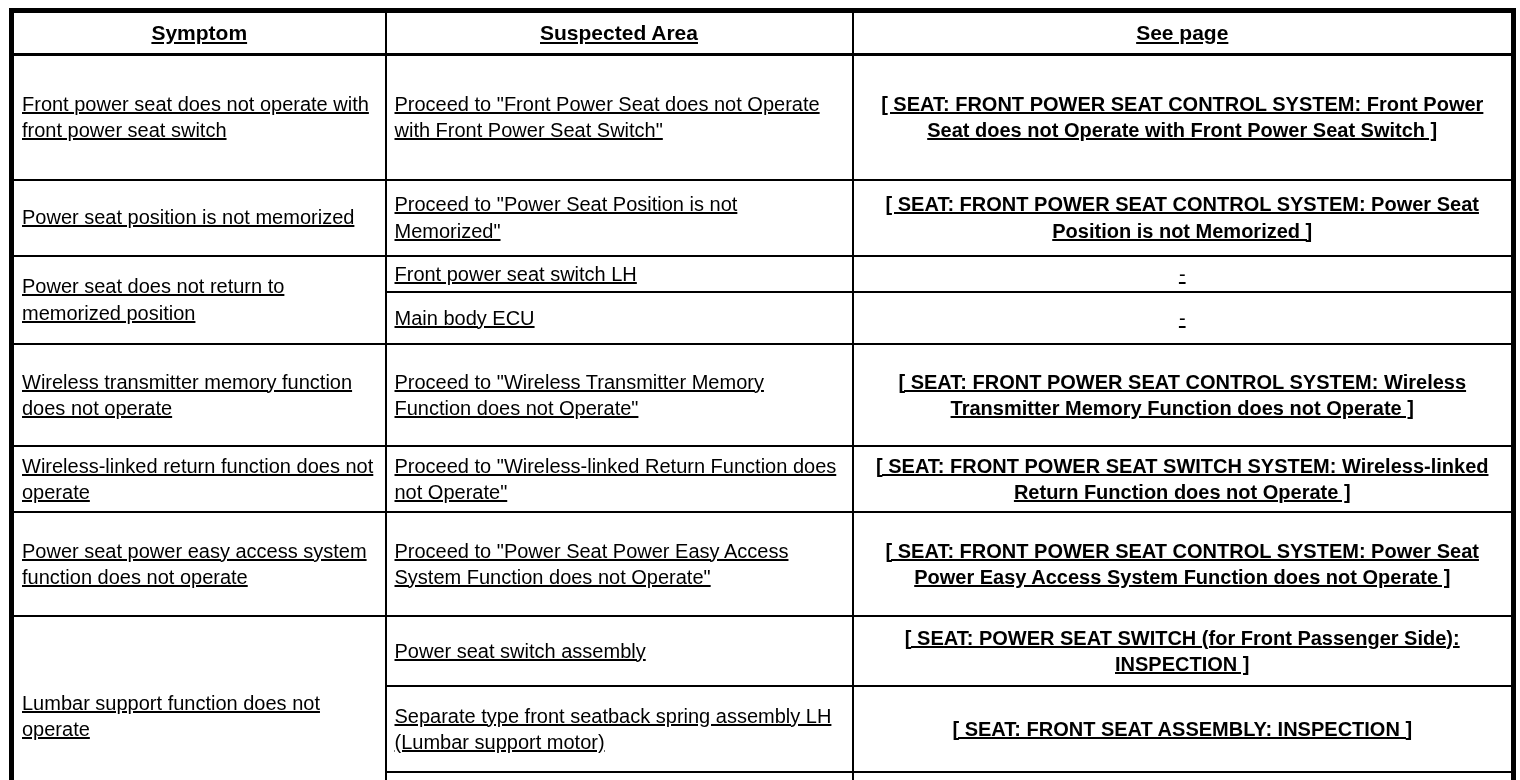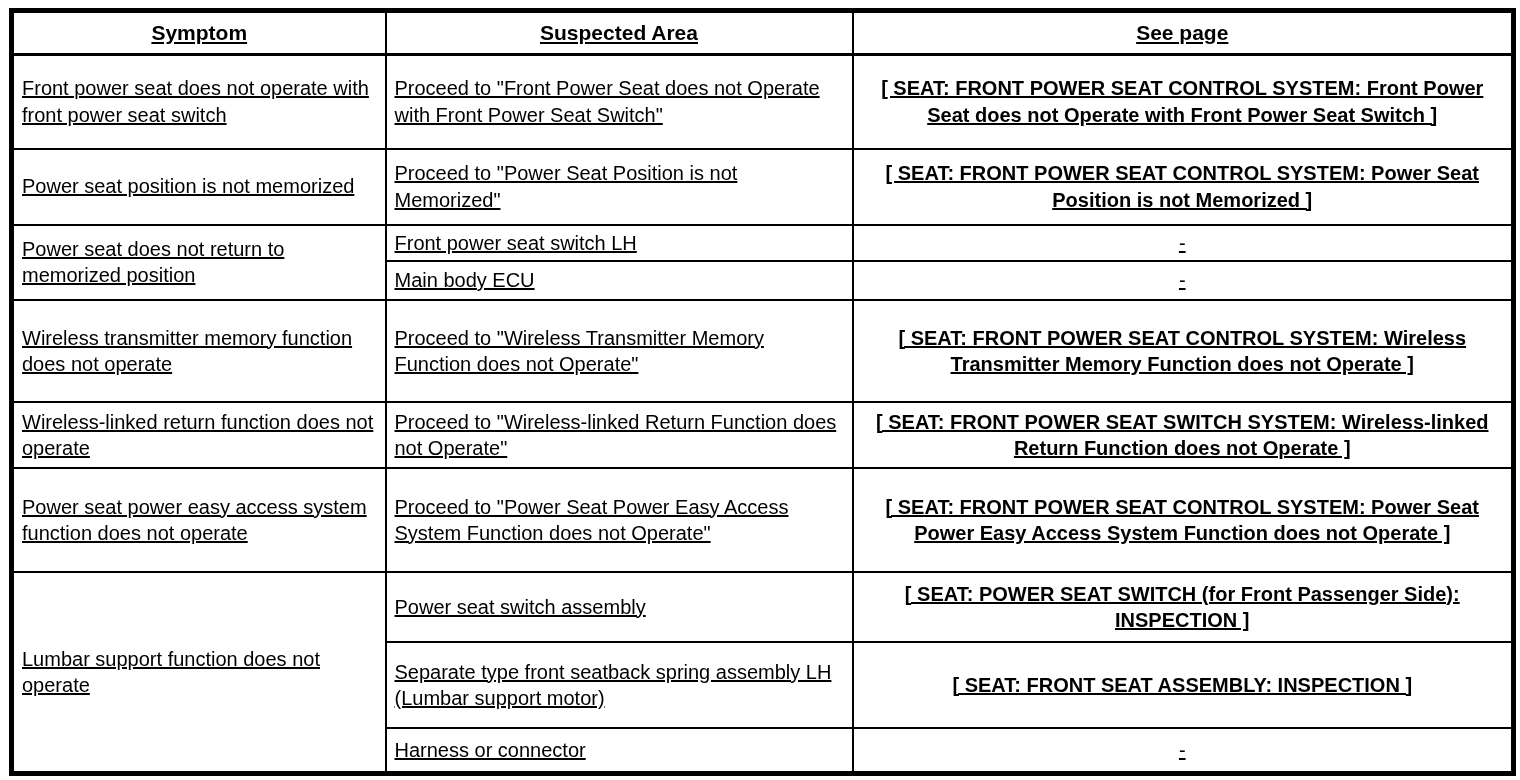--- a/index.html
+++ b/index.html
@@ -72,36 +72,36 @@
       <col style="width:661px">
     </colgroup>
     <thead>
       <tr>
         <th>Symptom</th>
         <th>Suspected Area</th>
         <th>See page</th>
       </tr>
     </thead>
     <tbody>
-        <tr style="height: 94px;">
+        <tr style="height: 125px;">
           <td class="col-symptom" rowspan="1">Front power seat does not operate with front power seat switch</td>
           <td class="col-area">Proceed to "Front Power Seat does not Operate with Front Power Seat Switch"</td>
           <td class="col-page bold">[ SEAT: FRONT POWER SEAT CONTROL SYSTEM: Front Power Seat does not Operate with Front Power Seat Switch ]</td>
         </tr>
         <tr style="height: 76px;">
           <td class="col-symptom" rowspan="1">Power seat position is not memorized</td>
           <td class="col-area">Proceed to "Power Seat Position is not Memorized"</td>
           <td class="col-page bold">[ SEAT: FRONT POWER SEAT CONTROL SYSTEM: Power Seat Position is not Memorized ]</td>
         </tr>
         <tr style="height: 28px;">
           <td class="col-symptom" rowspan="2">Power seat does not return to memorized position</td>
           <td class="col-area">Front power seat switch LH</td>
           <td class="col-page">-</td>
         </tr>
-        <tr style="height: 39px;">
+        <tr style="height: 52px;">
           <td class="col-area">Main body ECU</td>
           <td class="col-page">-</td>
         </tr>
         <tr style="height: 102px;">
           <td class="col-symptom" rowspan="1">Wireless transmitter memory function does not operate</td>
           <td class="col-area">Proceed to "Wireless Transmitter Memory Function does not Operate"</td>
           <td class="col-page bold">[ SEAT: FRONT POWER SEAT CONTROL SYSTEM: Wireless Transmitter Memory Function does not Operate ]</td>
         </tr>
         <tr style="height: 66px;">
           <td class="col-symptom" rowspan="1">Wireless-linked return function does not operate</td>

